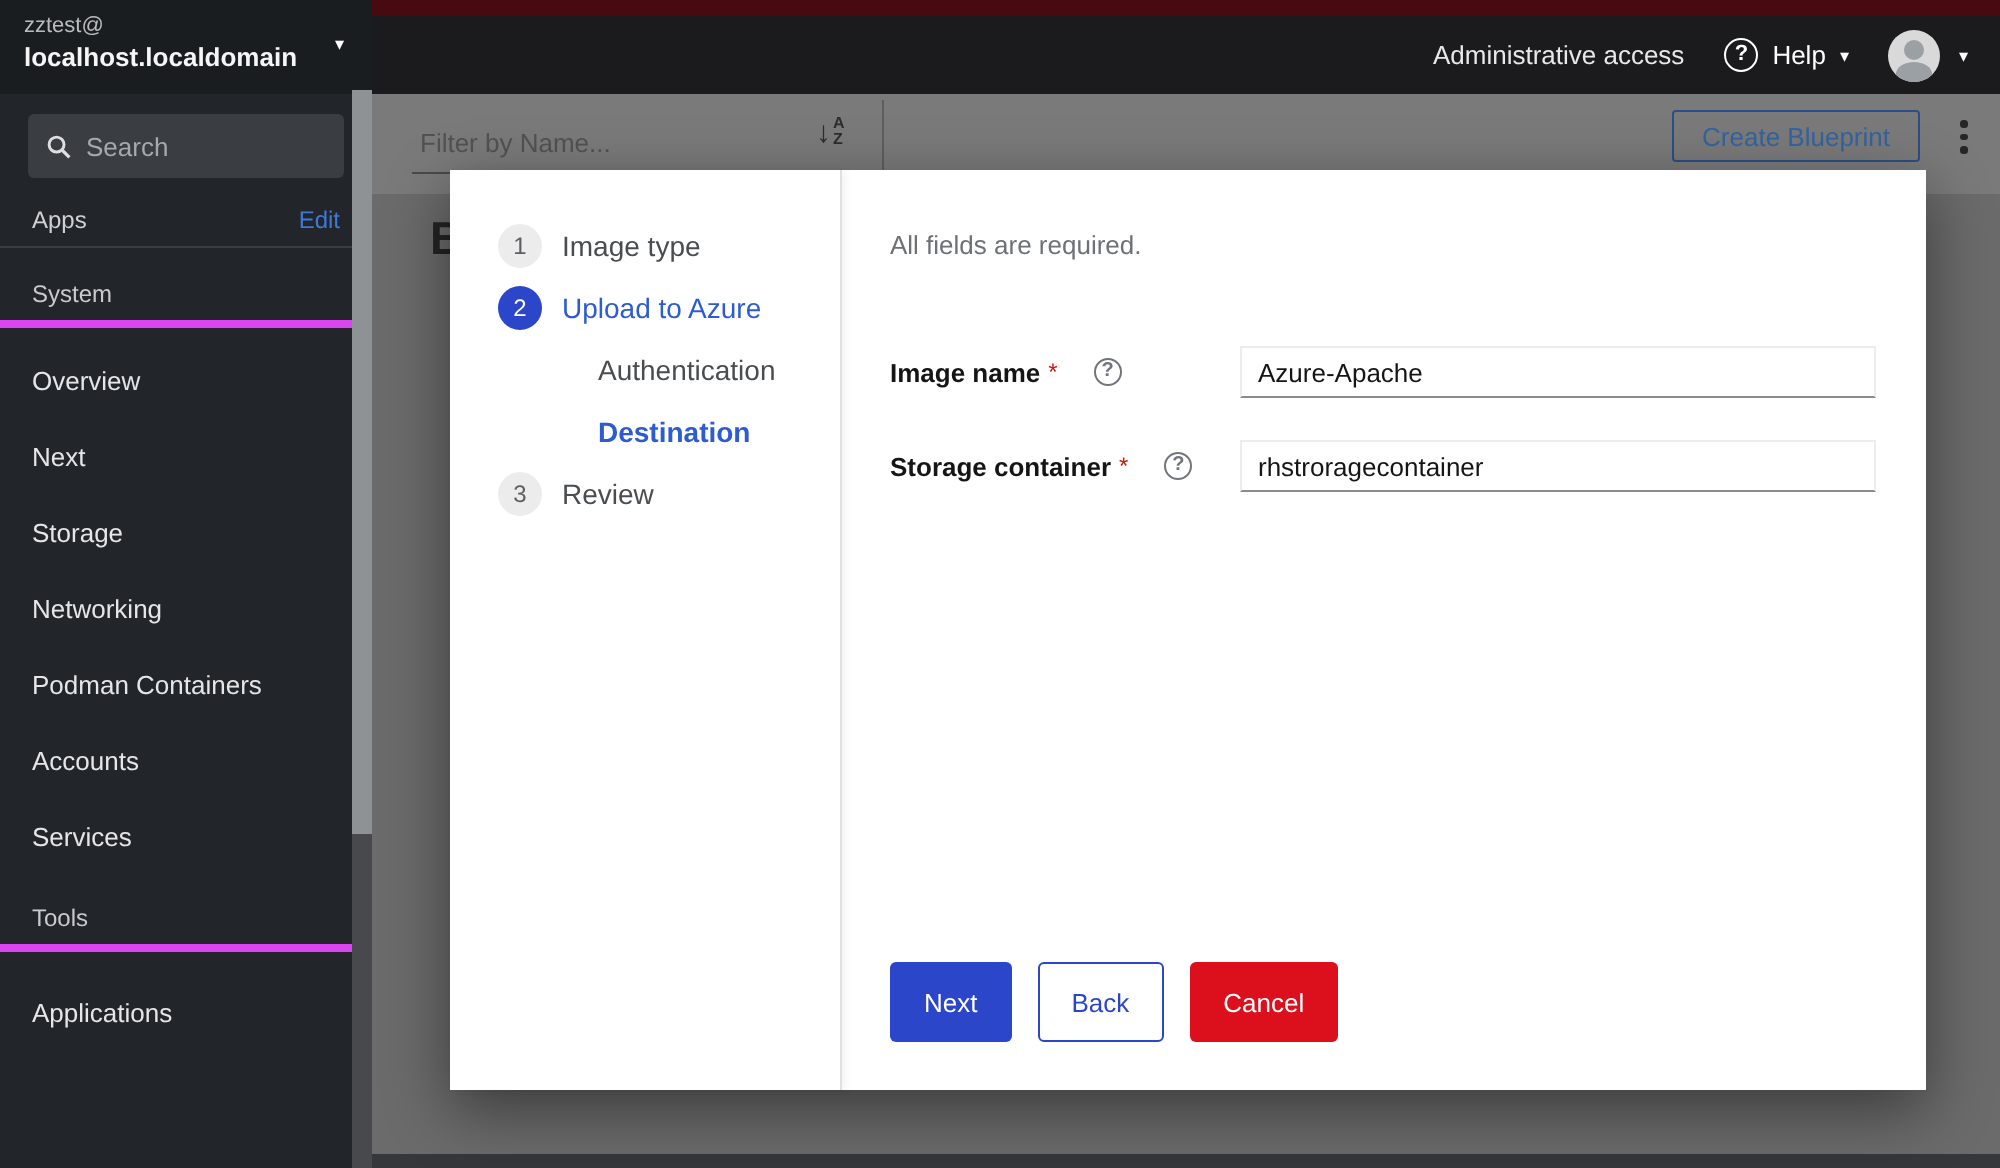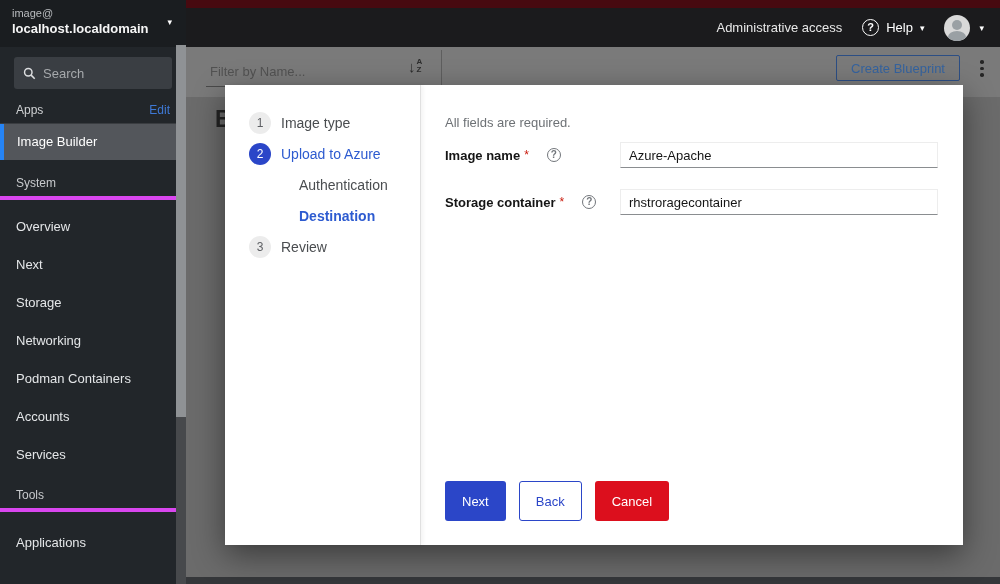--- a/index.html
+++ b/index.html
@@ -79,21 +79,21 @@
   .step .circle { flex:0 0 auto; width:22px; height:22px; border-radius:50%; background:#ececec; color:#5c5e62;
     font-size:12px; line-height:22px; text-align:center; }
   .step .circle.active { background:var(--accent,#2b46c8); color:#fff; }
   .step .slabel { font-size:14px; color:#4a4d50; }
   .step .slabel.active { color:var(--link,#2d5bd0); }
   .substep { padding-left:50px; height:22px; display:flex; align-items:center; margin-bottom:9px; cursor:pointer; }
   .substep .slabel { font-size:14px; color:#4a4d50; }
   .substep .slabel.current { color:var(--link,#2d5bd0); font-weight:bold; }
 
   .wizard-content { flex:1; position:relative; padding:30px 24px 24px 24px; }
-  .form-note { font-size:13px; color:#6d7175; margin-bottom:12px; }
+  .form-note { font-size:13px; color:#6d7175; margin-bottom:43px; }
   .field-row { display:flex; align-items:center; margin-bottom:21px; }
   .field-label-wrap { width:175px; flex:0 0 auto; display:flex; align-items:center; }
   .field-label { font-size:13px; font-weight:bold; color:#151515; }
   .req { color:#c9190b; font-size:12px; margin-left:4px; }
   .help-icon { margin-left:18px; width:14px; height:14px; border:1px solid #72767b; border-radius:50%;
     color:#72767b; font-size:10px; font-weight:bold; line-height:12px; text-align:center; cursor:pointer; }
   .text-input { width:318px; height:26px; border:1px solid #ededed; border-bottom:1px solid #8a8d90;
     font-size:13px; color:#151515; padding:0 8px; outline:none; font-family:"Liberation Sans", sans-serif; background:#fff; }
 
   .wizard-footer { position:absolute; left:24px; bottom:24px; display:flex; gap:13px; }
@@ -119,36 +119,35 @@
       <span class="avatar">
           <span class="head"></span>
           <span class="torso"></span>
         </span>
       <span class="caret">▾</span>
     </span>
   </div>
 
   <div class="sidebar">
     <div class="host">
-      <div class="user">image@</div>
+      <div class="user">zztest@</div>
       <div class="hostname">localhost.localdomain</div>
       <span class="caret">▾</span>
     </div>
     <div class="search-box">
       <svg class="mag" width="13" height="13" viewBox="0 0 16 16">
         <circle cx="6.5" cy="6.5" r="4.6" fill="none" stroke="#dcdee0" stroke-width="1.8"></circle>
         <line x1="10" y1="10" x2="14.4" y2="14.4" stroke="#dcdee0" stroke-width="2"></line>
       </svg>
       <span class="ph">Search</span>
     </div>
     <div class="apps-row">
       <span class="apps-label">Apps</span>
       <span class="edit">Edit</span>
     </div>
-    <div class="nav-selected">Image Builder</div>
 
     <div class="section-header">System</div>
     <div class="nav-list">
       <div class="nav-item">Overview</div>
       <div class="nav-item">Next</div>
       <div class="nav-item">Storage</div>
       <div class="nav-item">Networking</div>
       <div class="nav-item">Podman Containers</div>
       <div class="nav-item">Accounts</div>
       <div class="nav-item">Services</div>

